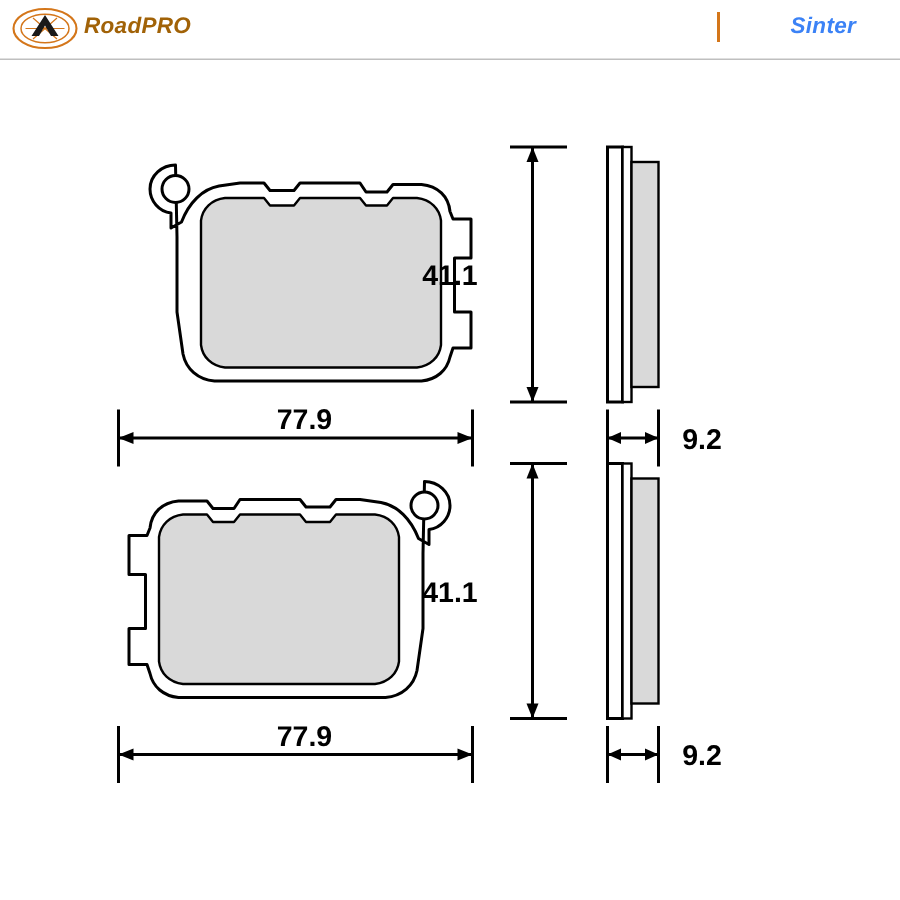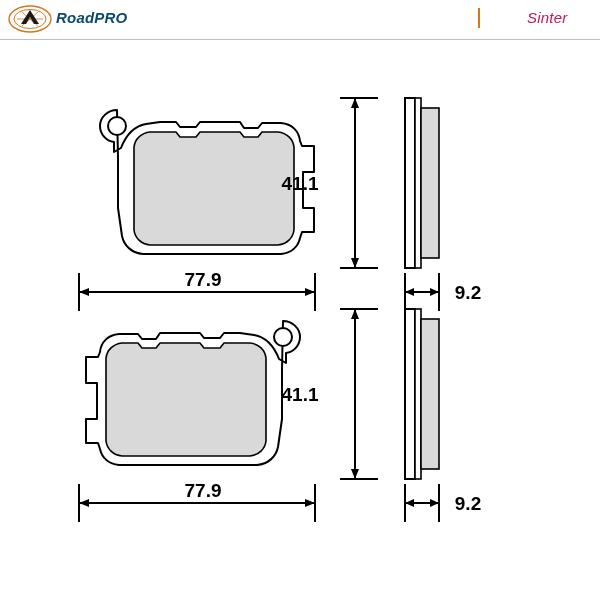--- a/index.html
+++ b/index.html
@@ -40,39 +40,39 @@
     width: 44px;
     height: 30px;
   }
   .brand-name {
     position: absolute;
     left: 56px;
     top: 9px;
     font-size: 15px;
     font-weight: bold;
     font-style: italic;
-    color: #0c4a6e;
+    color: #a16207;
     letter-spacing: 0.2px;
   }
   .header-divider {
     position: absolute;
     left: 478px;
     top: 8px;
     width: 2px;
     height: 20px;
     background: #d4761a;
   }
   .compound-name {
     position: absolute;
     left: 527px;
     top: 9px;
     font-size: 15px;
-    font-weight: normal;
+    font-weight: bold;
     font-style: italic;
-    color: #be185d;
+    color: #3b82f6;
     letter-spacing: 0.2px;
   }
 
   
   .canvas {
     position: absolute;
     left: 0;
     top: 40px;
     width: 528px;
     height: 560px;

